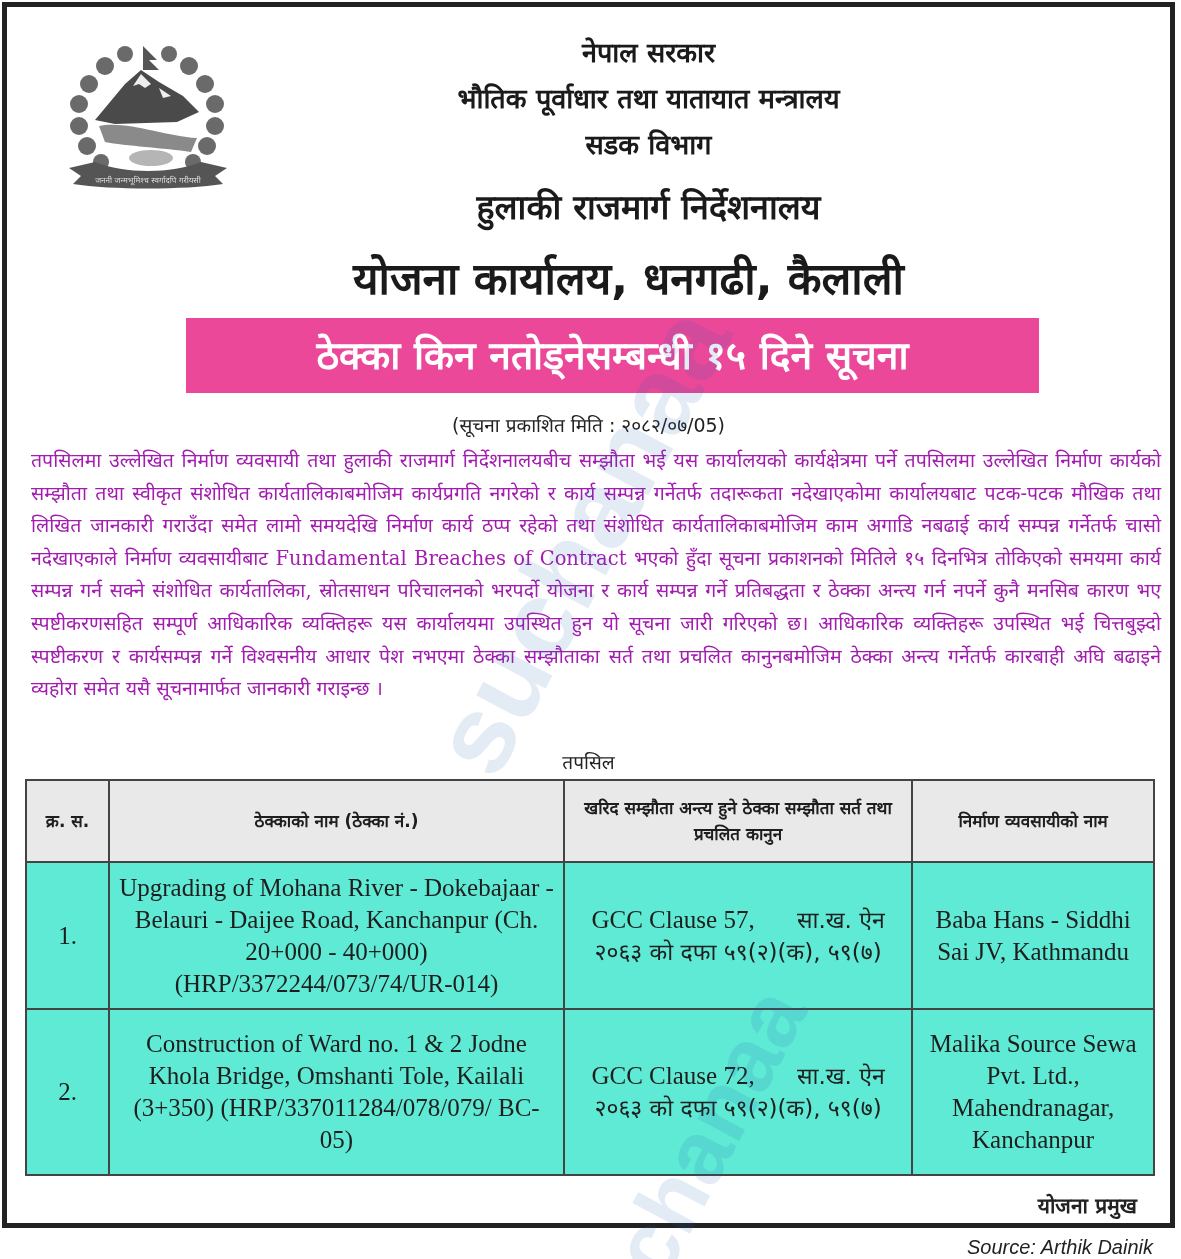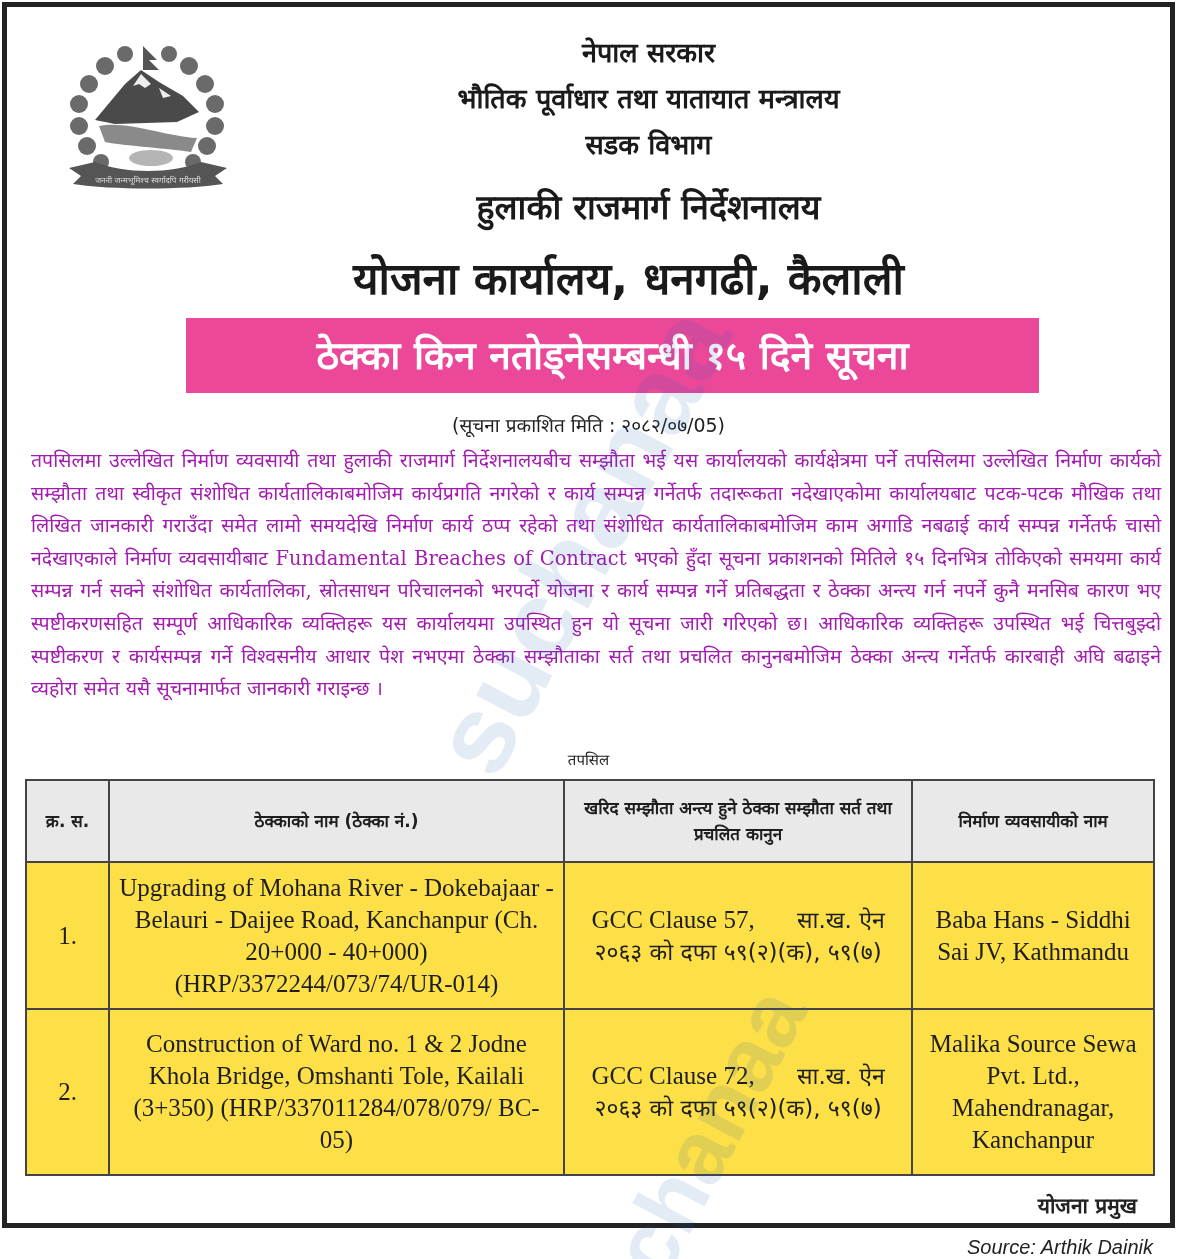--- a/index.html
+++ b/index.html
@@ -79,21 +79,21 @@
       line-height: 32.6px;
       text-align: justify;
       color: #a21caf;
     }
     .tapsil {
       position: absolute;
       left: 0;
       width: 100%;
       top: 742px;
       text-align: center;
-      font-size: 15px;
+      font-size: 19px;
       color: #222;
     }
     table.contracts {
       position: absolute;
       left: 18px;
       top: 772px;
       width: 1130px;
       border-collapse: collapse;
       font-family: "Liberation Serif", serif;
       color: #1e1e1e;
@@ -108,21 +108,21 @@
       background: #e9e9e9;
       height: 80px;
       font-family: "DejaVu Sans", sans-serif;
       font-weight: bold;
       font-size: 17px;
       line-height: 26px;
     }
     table.contracts td {
       font-size: 25px;
       line-height: 32px;
-      background: #fde047;
+      background: #5eead4;
     }
     .row1 td { height: 145px; }
     .row2 td { height: 164px; }
     .col-sn { width: 66px; }
     .col-name { width: 440px; }
     .col-law { width: 335px; }
     .col-contractor { width: 225px; }
     .law-dev { font-family: "DejaVu Sans", sans-serif; font-size: 23px; margin-left: 36px; }
     .signature {
       position: absolute;

